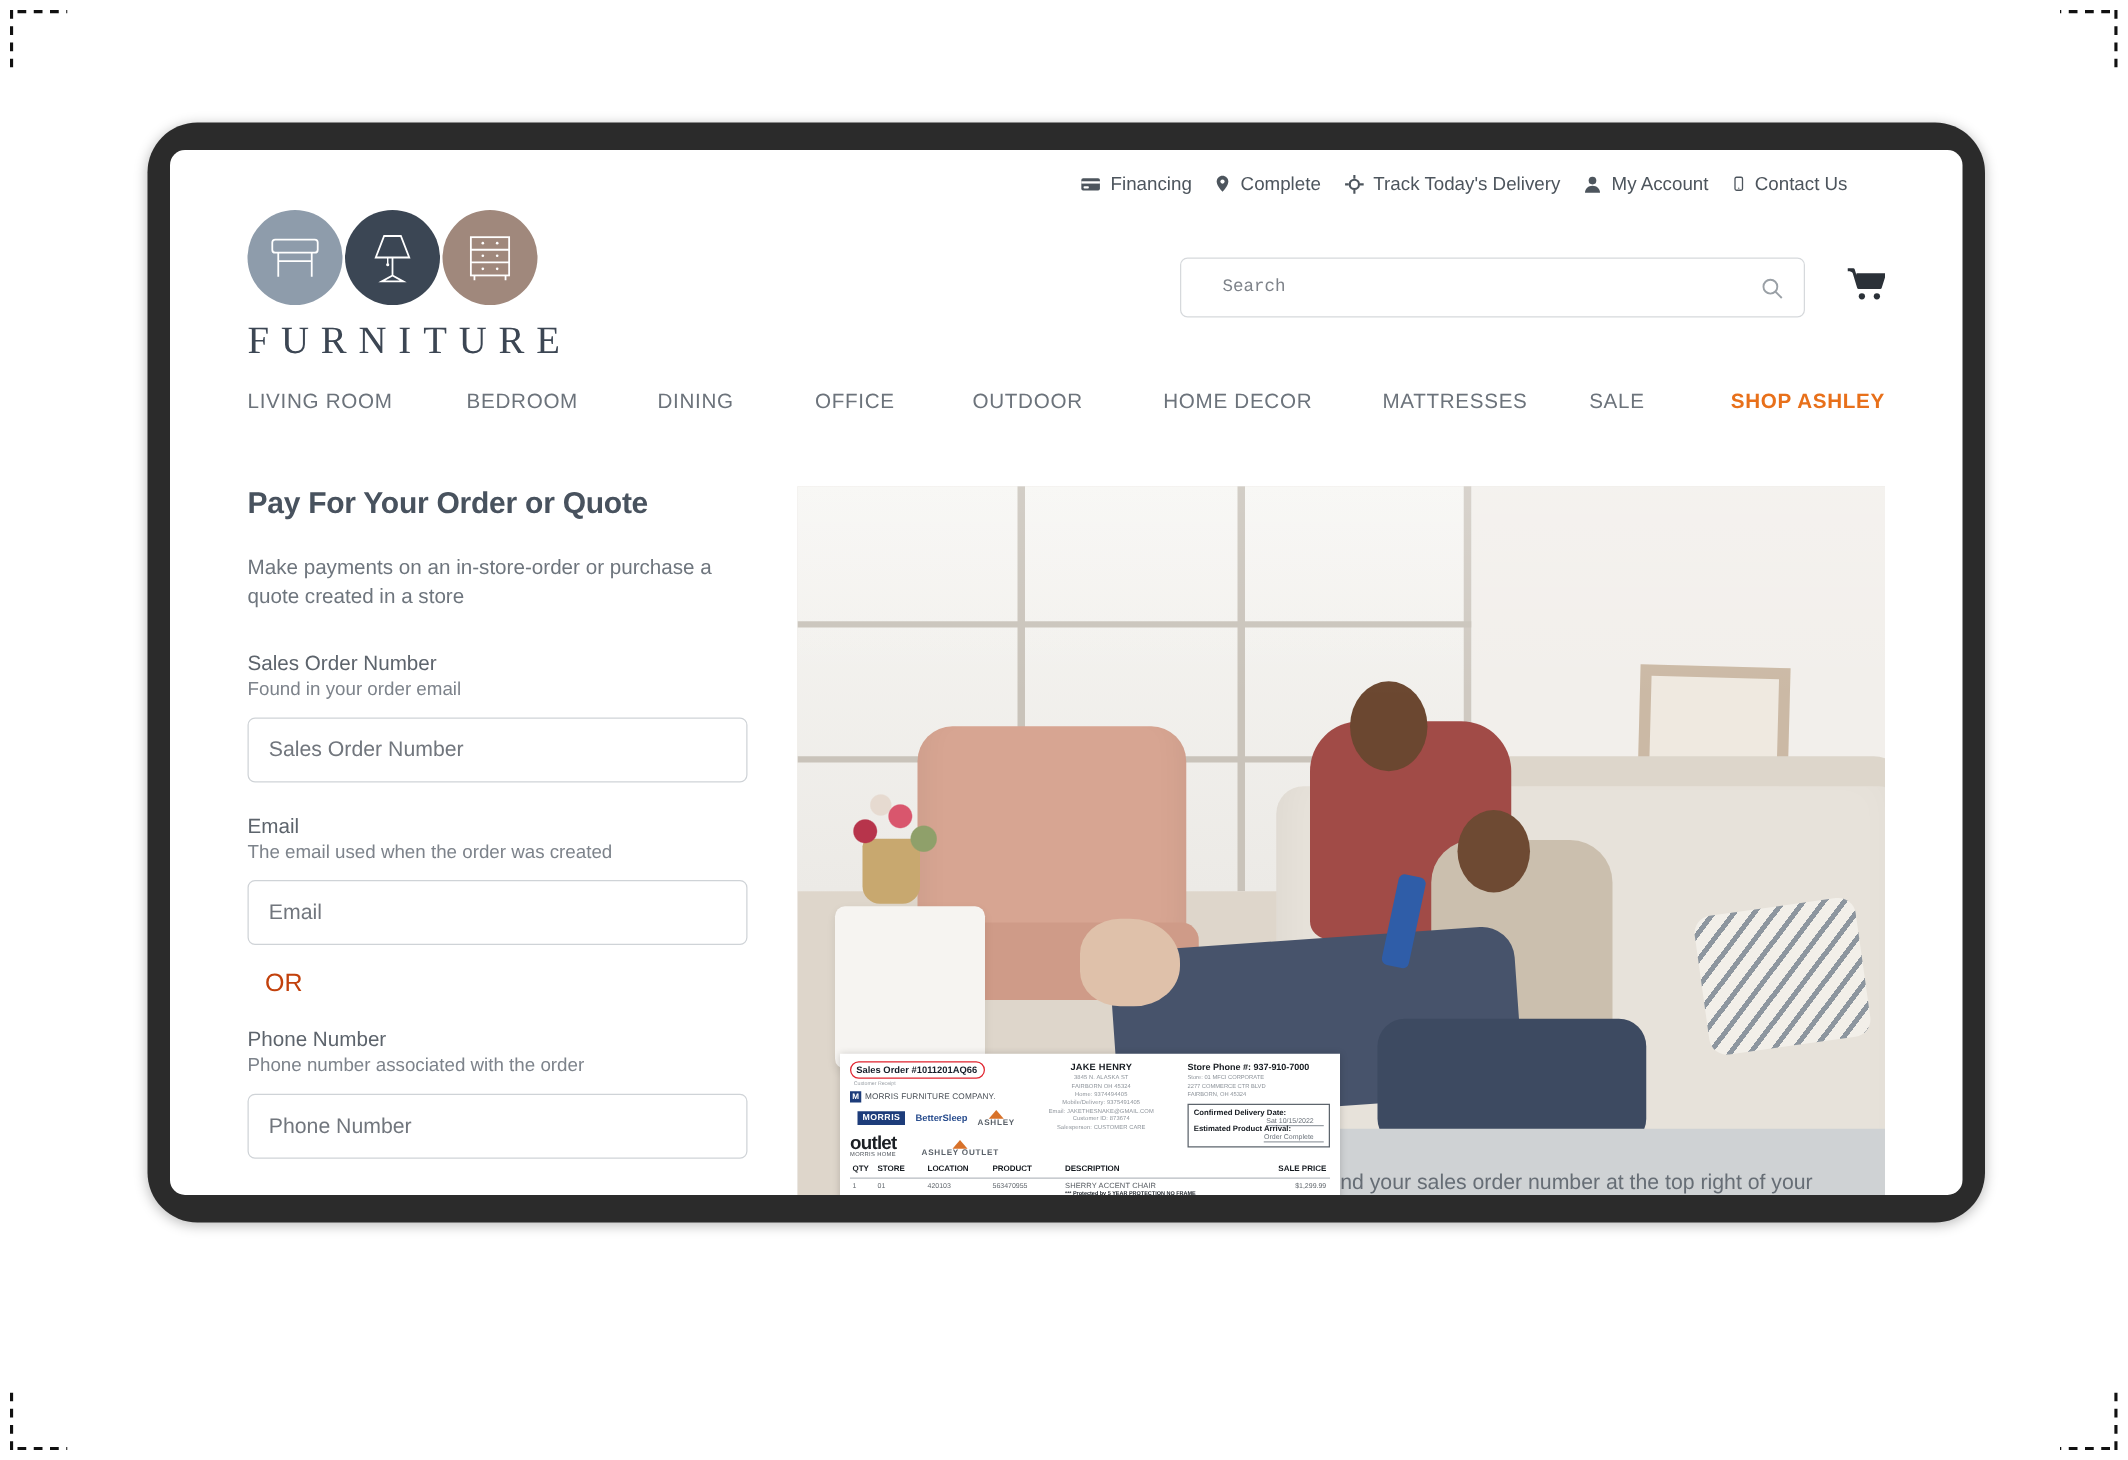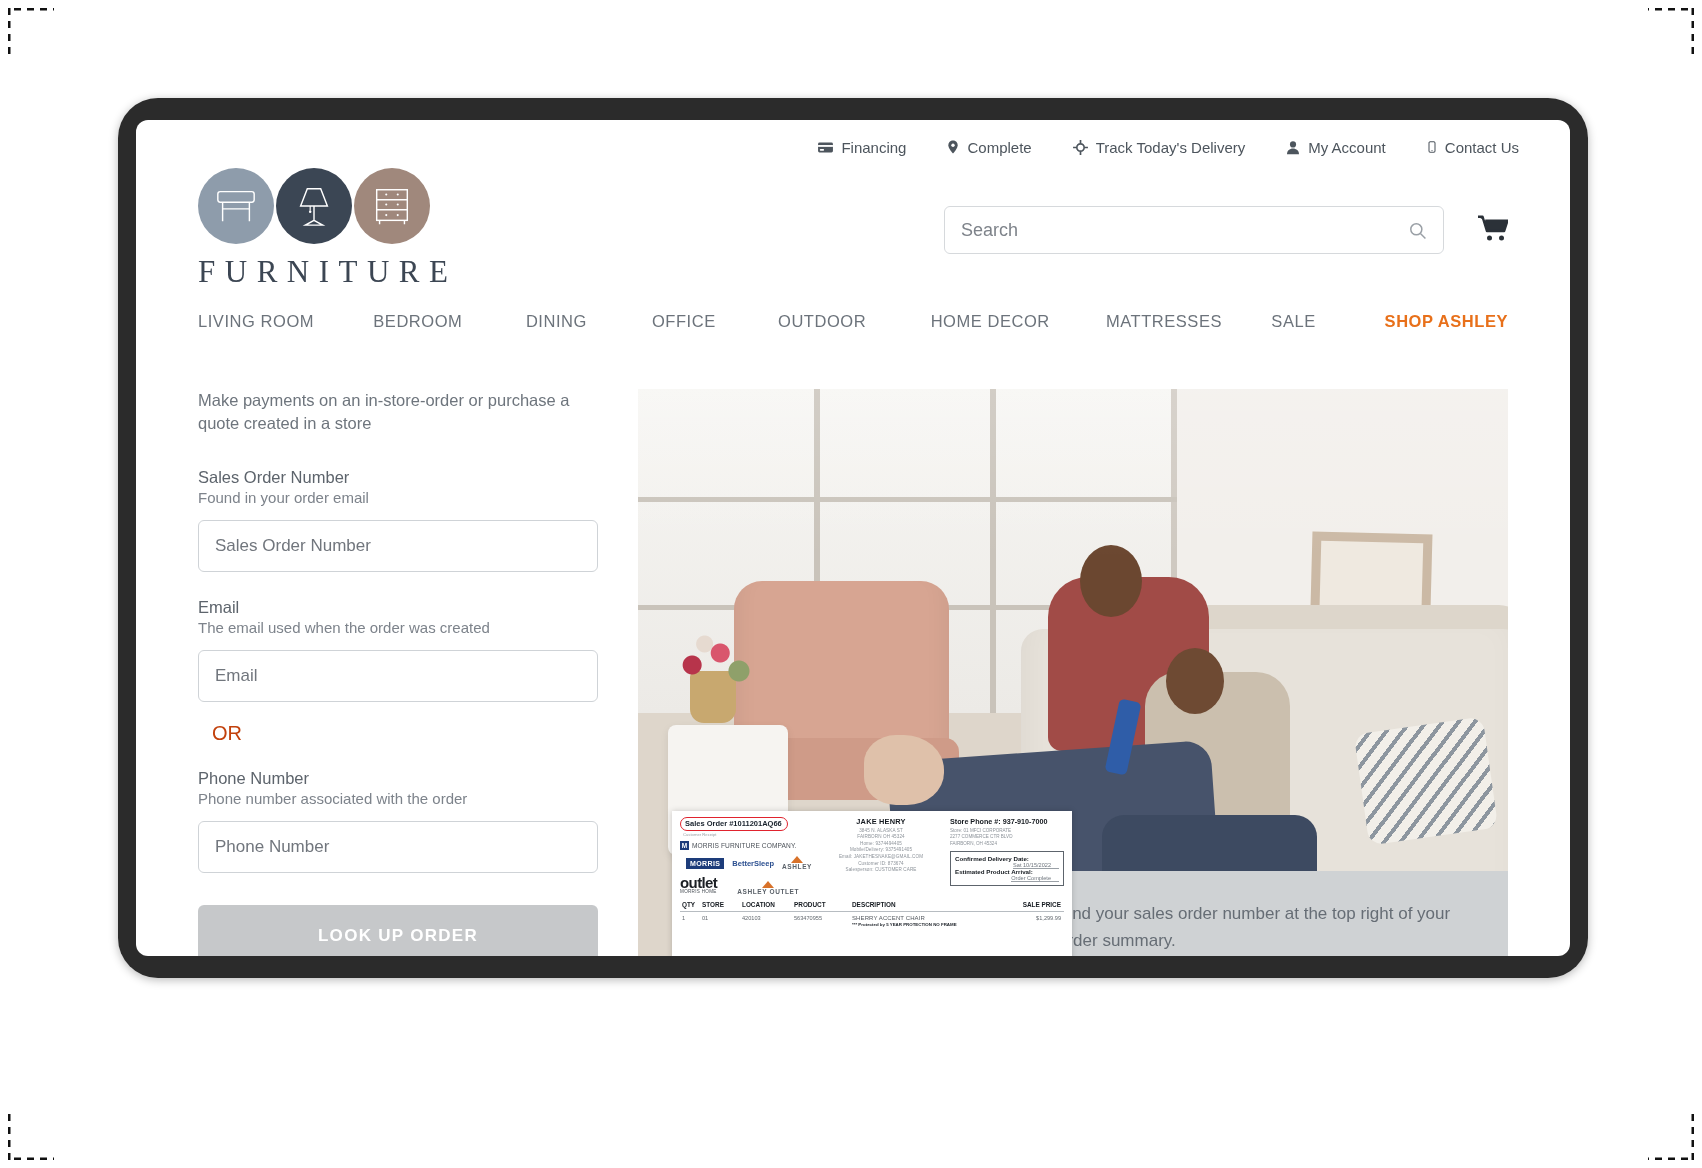--- a/index.html
+++ b/index.html
@@ -26,22 +26,22 @@
     width: 100%; height: 100%;
     background: #ffffff;
     border-radius: 12px;
     overflow: hidden;
     position: relative;
   }
 
   
   .utility {
     display:flex; justify-content:flex-end; align-items:center;
-    gap: 40px;
-    padding: 18px 51px 0 0;
+    gap: 18px;
+    padding: 18px 92px 0 0;
     font-size: 15px;
     color: #4d555d;
   }
   .util-item { display:flex; align-items:center; gap:7px; cursor:pointer; white-space:nowrap; }
   .util-item svg { display:block; }
 
   
   .header {
     display:flex; align-items:flex-start;
     padding: 4px 62px 0 62px;
@@ -71,23 +71,24 @@
   }
   .searchbox {
     width: 500px; height: 48px;
     border:1px solid #d6d9dc; border-radius: 6px;
     display:flex; align-items:center;
     padding: 0 16px;
     background:#fff;
   }
   .searchbox input {
     flex:1; border:none; outline:none;
-    font-size: 18px; color:#55595e;
-    font-family:Liberation Sans, sans-serif;
+    font-size: 14px; color:#55595e;
+    font-family:Liberation Mono, monospace;
     background:transparent;
+    margin-left:17px;
   }
   .searchbox input::placeholder { color:#7e838a; }
   .cart { cursor:pointer; }
 
   
   .nav {
     display:flex; align-items:center;
     padding: 22px 62px 0 62px;
     gap: 0;
   }
@@ -466,20 +467,21 @@
         <a style="width:155px">OUTDOOR</a>
         <a style="width:178px">HOME DECOR</a>
         <a style="width:168px">MATTRESSES</a>
         <a style="width:115px">SALE</a>
         <a class="sale-accent">SHOP ASHLEY</a>
       </div>
 
       <div class="content">
 
         <div class="col-left">
+          <div class="page-title">Pay For Your Order or Quote</div>
           <div class="lede">Make payments on an in-store-order or purchase a quote created in a store</div>
 
           <div class="field-group">
             <div class="field-label">Sales Order Number</div>
             <div class="field-help">Found in your order email</div>
             <input class="tinput" placeholder="Sales Order Number" style="">
           </div>
 
           <div class="field-group" style="margin-top:26px">
             <div class="field-label">Email</div>

